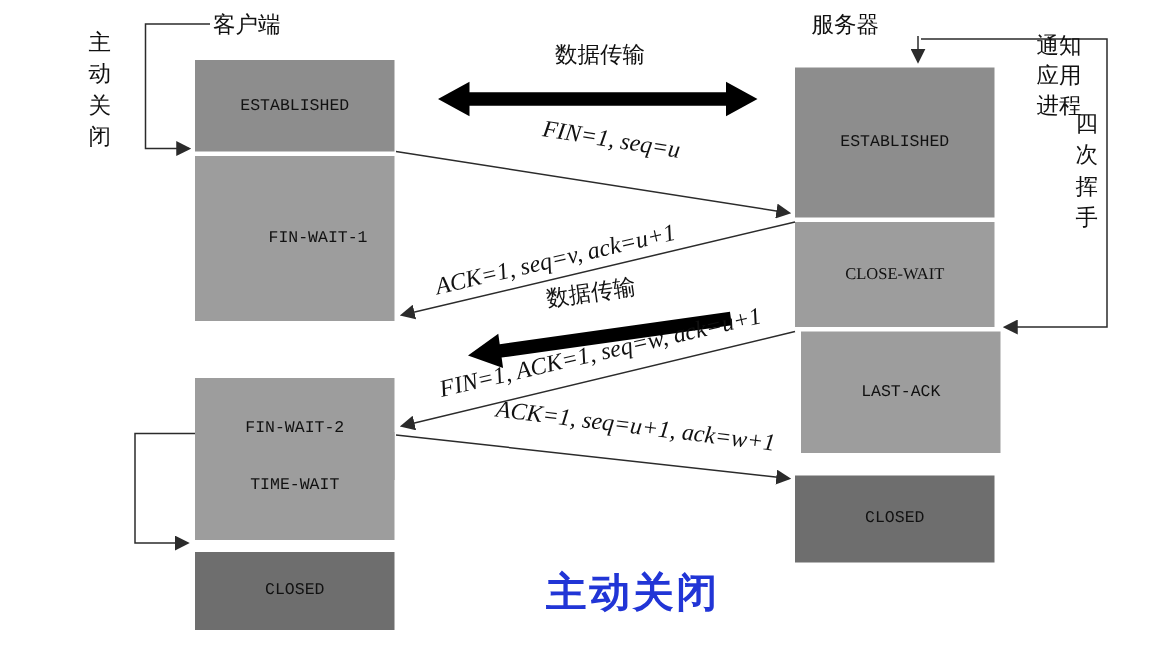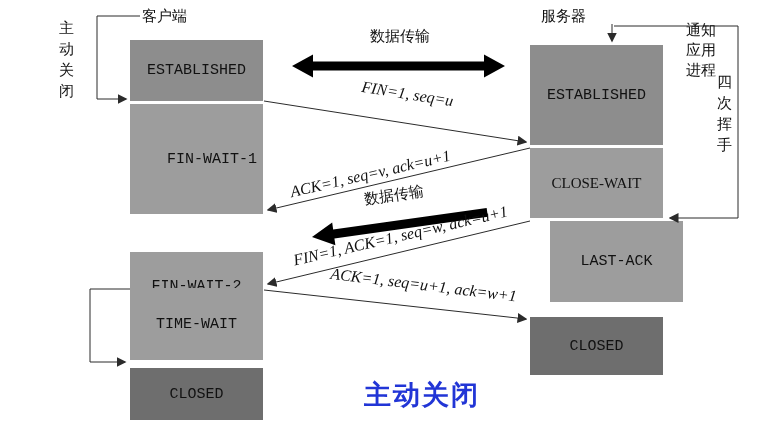--- a/index.html
+++ b/index.html
@@ -6,38 +6,38 @@
   html,body { background:#ffffff; }
   .stage {
     position:relative; width:772px; height:433px; background:#ffffff;
     font-family:"DejaVu Sans", sans-serif; overflow:hidden;
   }
   .wires { position:absolute; left:0; top:0; z-index:3; pointer-events:none; }
 
   .box {
     position:absolute; width:133px; z-index:2;
     display:flex; align-items:center; justify-content:center;
-    font-family:"Liberation Mono", monospace; font-size:15px; color:#111;
+    font-family:"Liberation Mono", monospace; font-size:11px; color:#111;
     background:#9d9d9d;
   }
   .c0 { left:130px; top:40px;  height:61px;  background:#8d8d8d; }
   .c1 { left:130px; top:104px; height:110px;padding-left:31px; }
   .c2 { left:130px; top:217px; height:68px;margin-top:35px; }
   .c3 { left:130px; top:288px; height:72px; }
   .c4 { left:130px; top:368px; height:52px;  background:#6e6e6e; }
   .s0 { left:530px; top:45px;  height:100px; background:#8d8d8d; }
   .s1 { left:530px; top:148px; height:70px;font-family:Liberation Serif, serif; }
-  .s2 { left:550px; top:221px; height:81px; }
+  .s2 { left:534px; top:221px; height:81px; }
   .s3 { left:530px; top:317px; height:58px;  background:#6e6e6e; }
 
   .lbl { position:absolute; z-index:4; font-size:15px; color:#111; }
   #client-label { left:142px; top:7px; }
   #server-label { left:541px; top:7px; }
   #active-close  { left:57px;  top:18px; width:19px; line-height:21px; text-align:center; }
-  #notify-app    { left:686px; top:20px; width:35px; line-height:20px; text-align:left; }
+  #notify-app    { left:686px; top:20px; width:35px; line-height:20px; text-align:right; }
   #passive-close { left:715px; top:72px; width:19px; line-height:21px; text-align:center; }
   #wait-2msl { left:12px; top:307px; }
   #dt-top { left:358px; top:27px; width:84px; text-align:center; }
   #dt-mid { left:356px; top:186px; width:76px; text-align:center; transform:rotate(-8deg); }
 
   .msg {
     position:absolute; z-index:4; text-align:center; white-space:nowrap;
     font-family:"Liberation Serif", serif; font-style:italic;
     font-size:16px; color:#111;
   }

